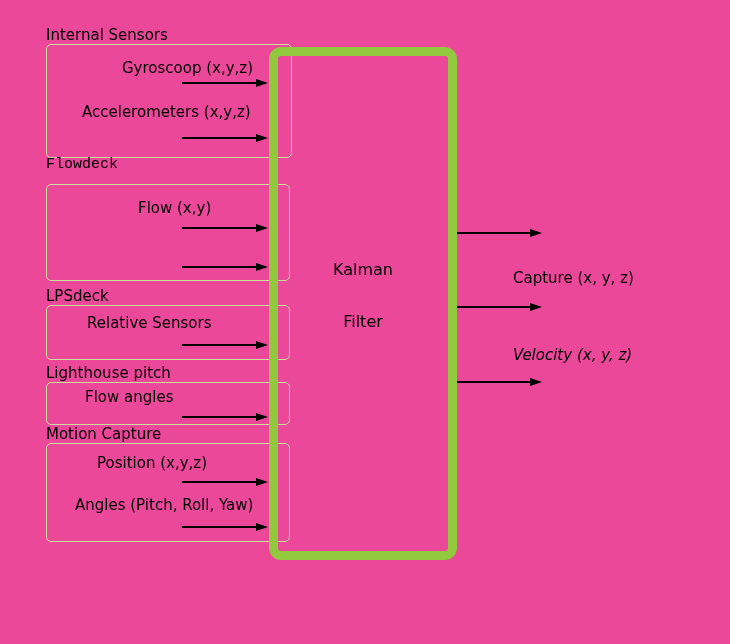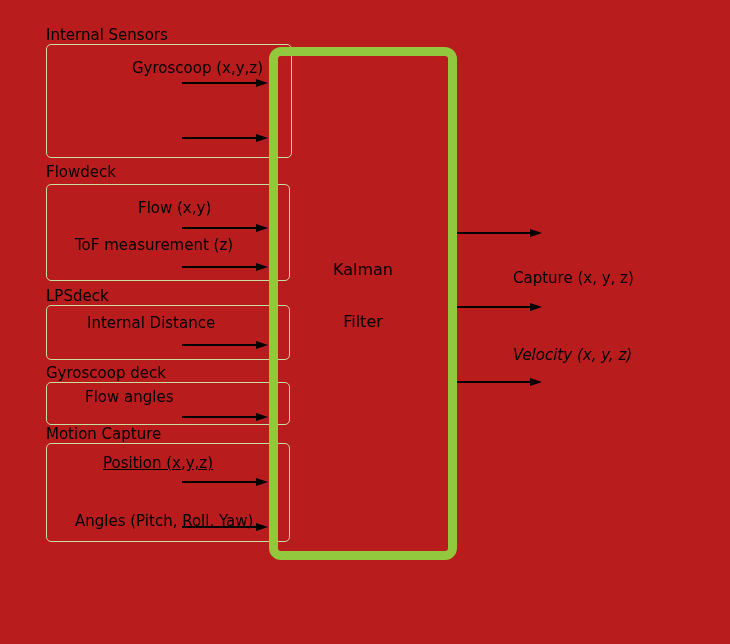--- a/index.html
+++ b/index.html
@@ -1,20 +1,20 @@
 <!DOCTYPE html>
 <html><head>
 <meta charset="utf-8">
 <style>
   html, body { margin: 0; padding: 0; background: #ffffff; }
   .diagram {
     position: relative;
     width: 730px;
     height: 644px;
-    background: #b91c1c;
+    background: #ec4899;
     font-family: "DejaVu Sans", "Liberation Sans", sans-serif;
     color: #000000;
     overflow: hidden;
   }
   .group-label {
     position: absolute;
     font-size: 15px;
     line-height: 18px;
     white-space: nowrap;
     z-index: 3;
@@ -81,46 +81,46 @@
     z-index: 3;
   }
 </style>
 </head>
 <body>
 
 <div class="diagram">
 
   <div class="group-label" style="left:46px; top:26px;">Internal Sensors</div>
   <div class="group-box" style="left:46px; top:44px; width:246px; height:114px;"></div>
-  <div class="signal-label" style="left:132px; top:60px;">Gyroscoop (x,y,z)</div>
+  <div class="signal-label" style="left:122px; top:60px;">Gyroscoop (x,y,z)</div>
   <div class="arrow" style="left:182px; top:78.5px; width:86px;"></div>
+  <div class="signal-label" style="left:82px; top:104px;">Accelerometers (x,y,z)</div>
   <div class="arrow" style="left:182px; top:133.5px; width:86px;"></div>
 
-  <div class="group-label" style="left:46px; top:163px;">Flowdeck</div>
+  <div class="group-label" style="left:46px; top:156px;font-family:Liberation Mono, monospace;">Flowdeck</div>
   <div class="group-box" style="left:46px; top:184px; width:244px; height:97px;"></div>
   <div class="signal-label" style="left:138px; top:200px;">Flow (x,y)</div>
   <div class="arrow" style="left:182px; top:223.5px; width:86px;"></div>
-  <div class="signal-label" style="left:75px; top:237px;">ToF measurement (z)</div>
   <div class="arrow" style="left:182px; top:262.5px; width:86px;"></div>
 
   <div class="group-label" style="left:46px; top:287px;">LPSdeck</div>
   <div class="group-box" style="left:46px; top:305px; width:244px; height:55px;"></div>
-  <div class="signal-label" style="left:87px; top:315px;">Internal Distance</div>
+  <div class="signal-label" style="left:87px; top:315px;">Relative Sensors</div>
   <div class="arrow" style="left:182px; top:340.5px; width:86px;"></div>
 
-  <div class="group-label" style="left:46px; top:364px;">Gyroscoop deck</div>
+  <div class="group-label" style="left:46px; top:364px;">Lighthouse pitch</div>
   <div class="group-box" style="left:46px; top:382px; width:244px; height:43px;"></div>
   <div class="signal-label" style="left:85px; top:389px;">Flow angles</div>
   <div class="arrow" style="left:182px; top:412.5px; width:86px;"></div>
 
   <div class="group-label" style="left:46px; top:425px;">Motion Capture</div>
   <div class="group-box" style="left:46px; top:443px; width:244px; height:99px;"></div>
-  <div class="signal-label" style="left:103px; top:455px;text-decoration:underline;">Position (x,y,z)</div>
+  <div class="signal-label" style="left:97px; top:455px;">Position (x,y,z)</div>
   <div class="arrow" style="left:182px; top:477.5px; width:86px;"></div>
-  <div class="signal-label" style="left:75px; top:497px;margin-top:16px;">Angles (Pitch, Roll, Yaw)</div>
+  <div class="signal-label" style="left:75px; top:497px;">Angles (Pitch, Roll, Yaw)</div>
   <div class="arrow" style="left:182px; top:522.5px; width:86px;"></div>
 
   <div class="kalman-box"></div>
   <div class="kalman-line" style="top:312px;">Filter</div>
   <div class="kalman-line" style="top:260px;">Kalman</div>
 
   <div class="arrow" style="left:457px; top:228.5px; width:85px;"></div>
 
   <div class="output-label" style="left:513px; top:270px;">Capture (x, y, z)</div>
   <div class="arrow" style="left:457px; top:302.5px; width:85px;"></div>

